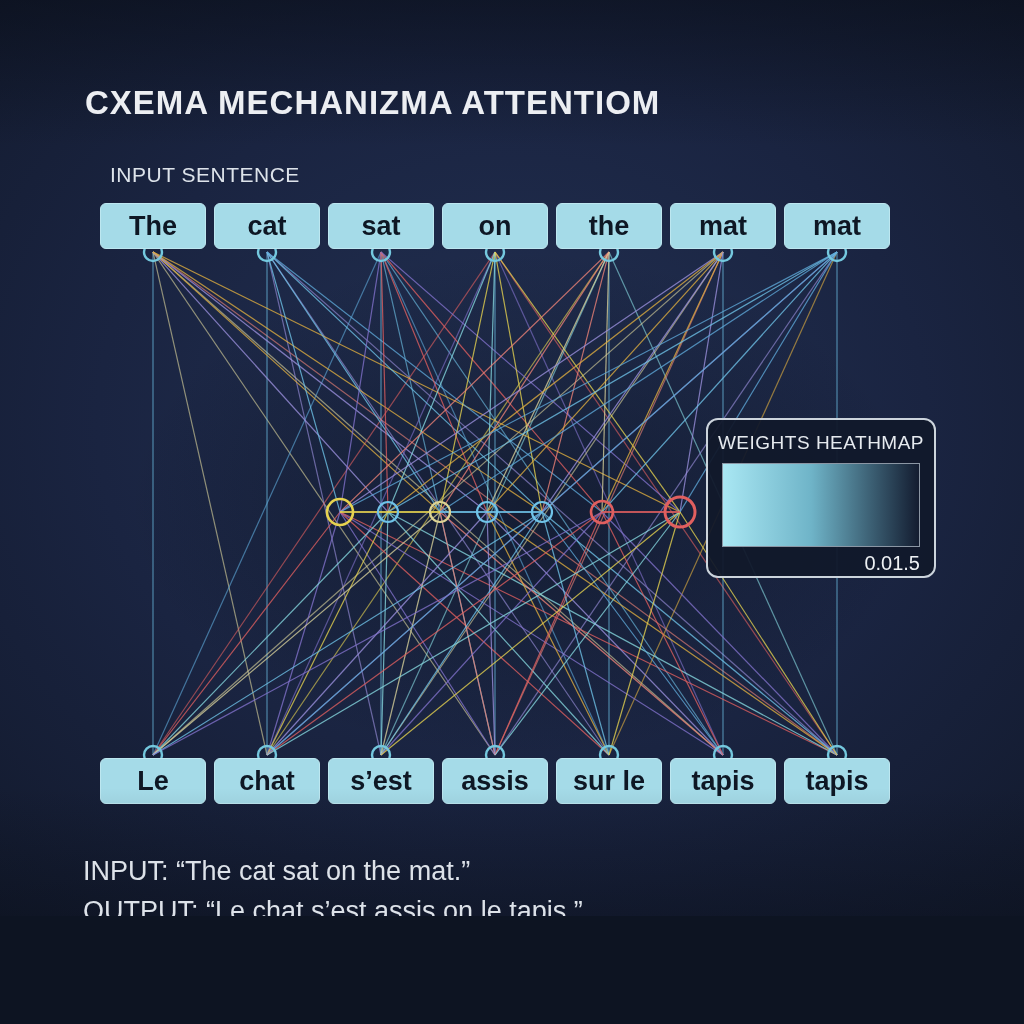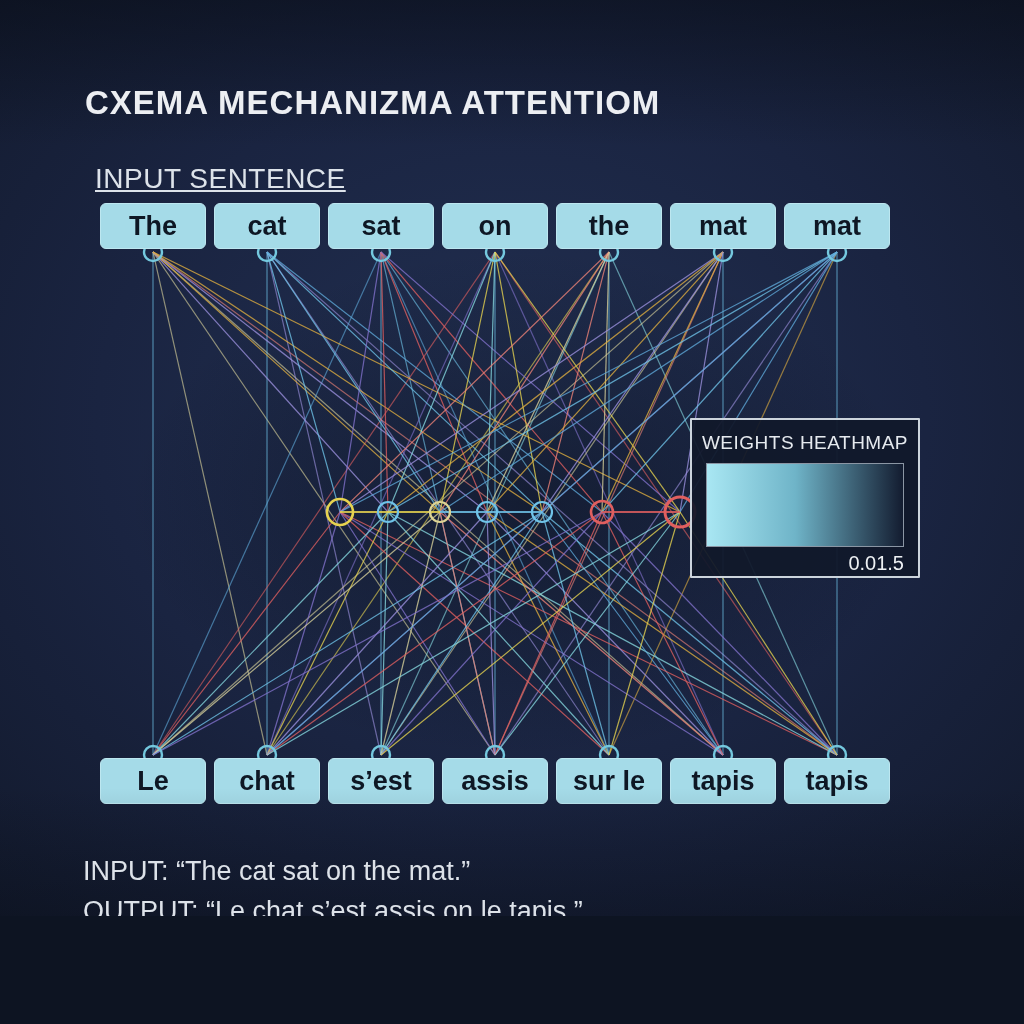--- a/index.html
+++ b/index.html
@@ -14,37 +14,37 @@
     content:"";position:absolute;inset:0;pointer-events:none;
     background:linear-gradient(180deg, rgba(7,11,20,0.5) 0%, rgba(7,11,20,0) 16%, rgba(7,11,20,0) 86%, rgba(7,11,20,0.35) 100%);
     z-index:5;
   }
   #mesh{position:absolute;left:0;top:0;z-index:1;}
   .page-title{
     position:absolute;left:85px;top:84px;z-index:6;
     color:#eceef2;font-size:33px;font-weight:bold;letter-spacing:1px;
   }
   .section-label{
-    position:absolute;left:95px;top:163px;z-index:6;
-    color:#dde3ea;font-size:28px;letter-spacing:0.5px;text-decoration:underline;
+    position:absolute;left:110px;top:163px;z-index:6;
+    color:#dde3ea;font-size:21px;letter-spacing:0.5px;
   }
   .token-row{position:absolute;left:0;width:1024px;z-index:4;}
   .token-row.input{top:203px;}
   .token-row.output{top:758px;}
   .token{
     position:absolute;height:46px;width:106px;
     background:#a5dbe8;border:1px solid #bde7f0;border-radius:6px;
     color:#0e1724;font-weight:bold;font-size:27px;
     display:flex;align-items:center;justify-content:center;
     box-sizing:border-box;white-space:nowrap;
   }
   .legend{
-    position:absolute;left:690px;top:418px;width:230px;height:160px;z-index:6;
+    position:absolute;left:706px;top:418px;width:230px;height:160px;z-index:6;
     background:rgba(17,24,42,0.94);
-    border:2px solid #ccd4dc;border-radius:1px;box-sizing:border-box;
+    border:2px solid #ccd4dc;border-radius:12px;box-sizing:border-box;
   }
   .legend-title{
     position:absolute;left:0;right:0;top:12px;text-align:center;
     color:#e6eaef;font-size:19px;letter-spacing:0.5px;
   }
   .legend-bar{
     position:absolute;left:14px;right:14px;top:43px;height:84px;
     border:1px solid #8b96a4;box-sizing:border-box;
   }
   .legend-scale{

